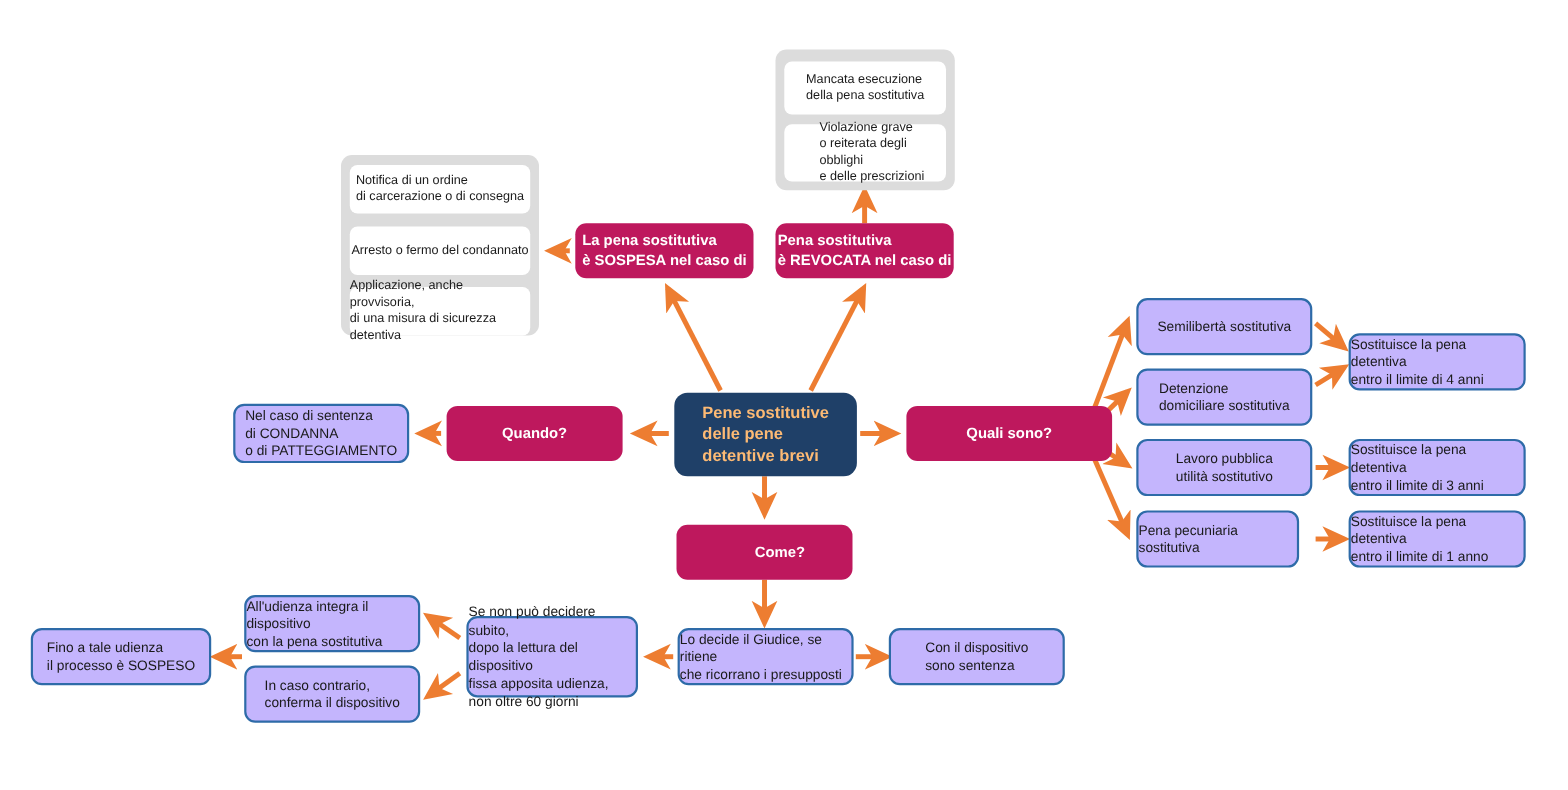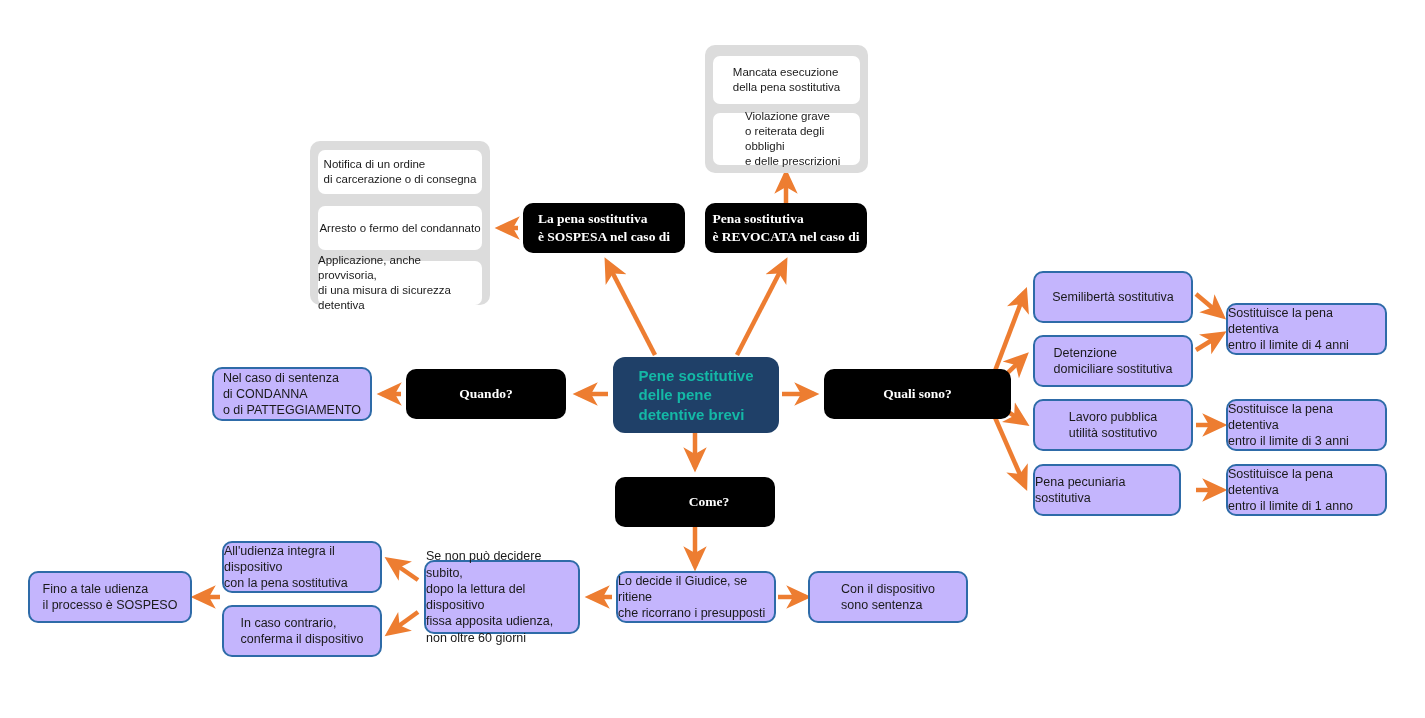--- a/index.html
+++ b/index.html
@@ -3,23 +3,23 @@
 <meta charset="utf-8">
 <style>
   html,body{margin:0;padding:0;background:#ffffff;}
   body{width:1425px;height:718px;font-family:"Liberation Sans",sans-serif;}
   #stage{position:relative;width:1425px;height:718px;overflow:hidden;background:#fff;}
 
   .node{position:absolute;box-sizing:border-box;display:flex;align-items:center;justify-content:center;}
   .node span{display:block;line-height:1.3;}
 
   
-  .core{background:#1F4068;color:#14b8a6;border-radius:12px;font-weight:bold;font-size:15px;}
-  
-  .blue{background:#000000;color:#ffffff;border-radius:10px;font-weight:bold;font-size:13.5px;font-family:Liberation Serif, serif;}
+  .core{background:#1F4068;color:#fdba74;border-radius:12px;font-weight:bold;font-size:15px;}
+  
+  .blue{background:#be185d;color:#ffffff;border-radius:10px;font-weight:bold;font-size:13.5px;}
   
   .wbox{background:#c4b5fd;color:#1a1a1a;border:2px solid #2E6BA8;border-radius:10px;font-size:12.5px;}
   
   .gray{background:#DCDCDC;border-radius:10px;}
   
   .chip{background:#ffffff;color:#1a1a1a;border-radius:7px;font-size:11.5px;}
 
   svg.arrows{position:absolute;left:0;top:0;width:1425px;height:718px;pointer-events:none;}
 </style>
 </head>

